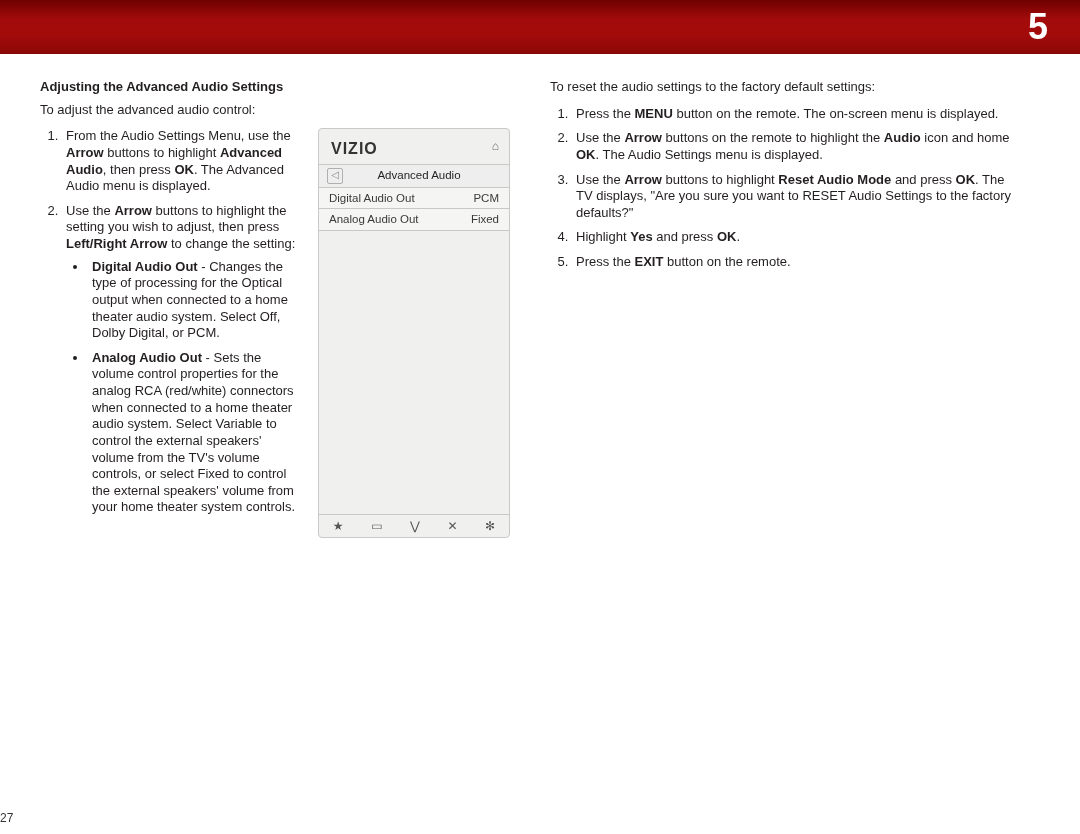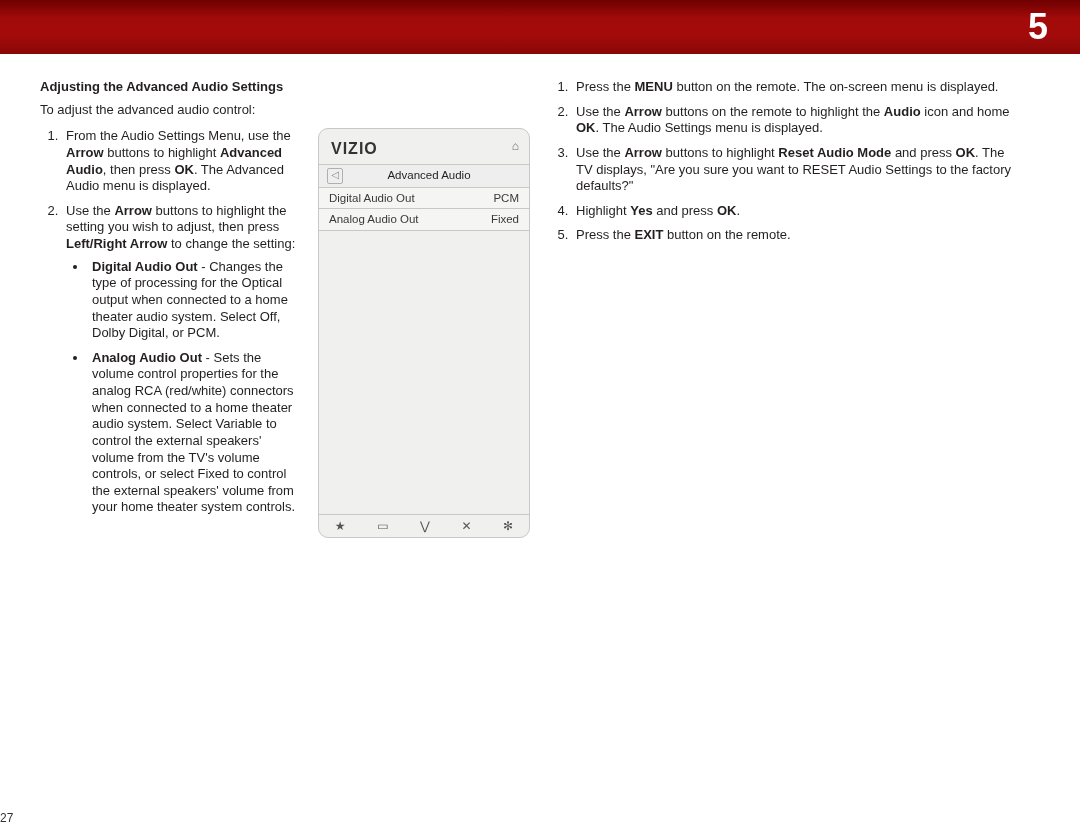--- a/index.html
+++ b/index.html
@@ -42,25 +42,25 @@
   }
   p { margin: 0 0 10px 0; }
   ol { margin: 0 0 10px 0; padding-left: 22px; }
   ol li { margin-bottom: 8px; padding-left: 4px;}
   ol ol, ul { margin: 6px 0 6px 0; padding-left: 22px; list-style-type: disc;}
   ul li { margin-bottom: 8px; }
   b { font-weight: 700; }
   .leftrow { display: flex; gap: 18px; }
   .lefttext { width: 260px; }
   .phone {
-    width: 212px;
+    width: 192px;
     height: 410px;
     background: #f0f0ef;
     border: 1px solid #c8c8c6;
-    border-radius: 10px;
+    border-radius: 4px;
     position: relative;
     box-sizing: border-box;
   }
   .phone-header {
     padding: 10px 10px 4px 12px;
     display: flex;
     justify-content: space-between;
     align-items: flex-start;
   }
   .vizio-logo {
@@ -180,20 +180,21 @@
           <span>⋁</span>
           <span>✕</span>
           <span>✻</span>
         </div>
       </div>
     </div>
 
   </div>
 
   <div class="col colR">
+    <p>To reset the audio settings to the factory default settings:</p>
     <ol>
       <li>
         <span>Press the </span><b>MENU</b><span> button on the remote. The on-screen menu is displayed.</span>
       </li>
       <li>
         <span>Use the </span><b>Arrow</b><span> buttons on the remote to highlight the </span><b>Audio</b><span> icon and home </span><b>OK</b><span>. The Audio Settings menu is displayed.</span>
       </li>
       <li>
         <span>Use the </span><b>Arrow</b><span> buttons to highlight </span><b>Reset Audio Mode</b><span> and press </span><b>OK</b><span>. The TV displays, "Are you sure you want to RESET Audio Settings to the factory defaults?"</span>
       </li>

